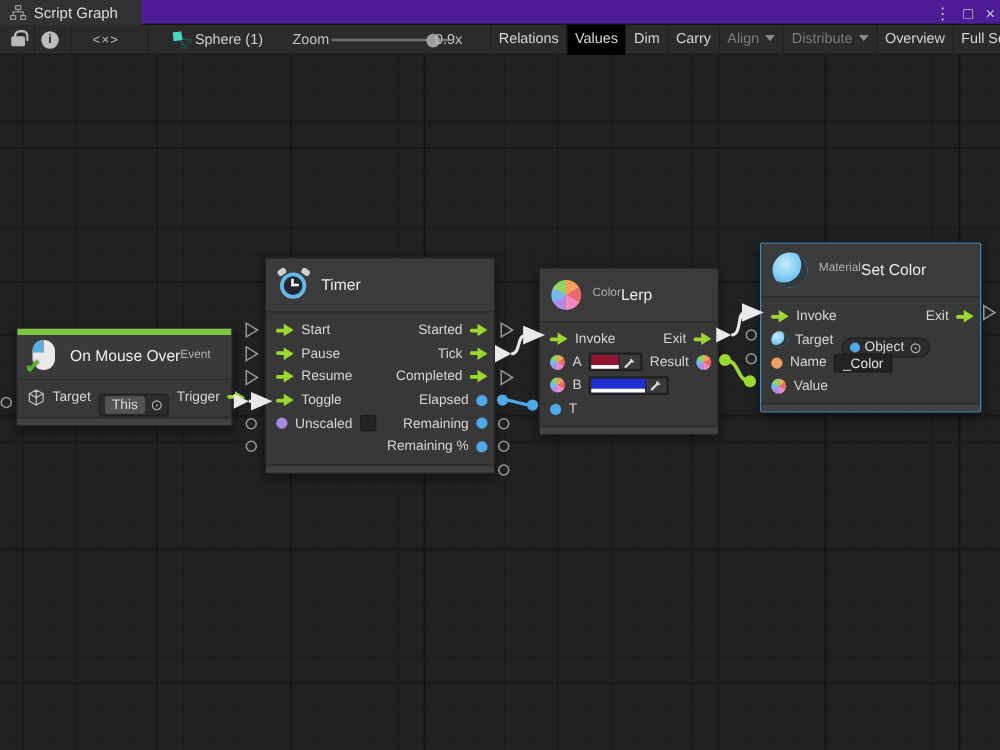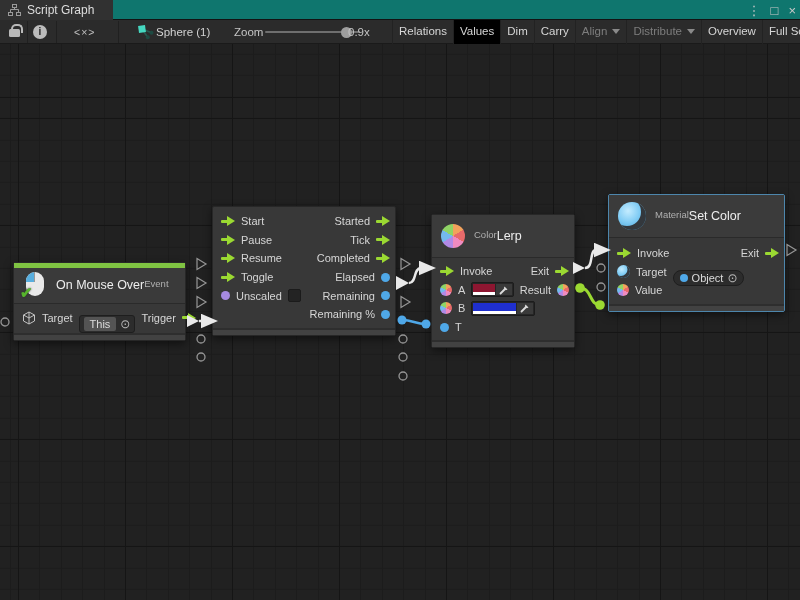--- a/index.html
+++ b/index.html
@@ -2,21 +2,21 @@
 <html><head>
 <meta charset="utf-8">
 <style>
   * { margin:0; padding:0; box-sizing:border-box; }
   html,body { width:800px; height:600px; overflow:hidden; background:#212121;
     font-family:"Liberation Sans", sans-serif; -webkit-font-smoothing:antialiased; }
   #app { position:relative; width:800px; height:600px; }
 
   
   .tabbar { position:absolute; left:0; top:0; width:800px; height:20px;
-    background:#0f766e; border-bottom:1px solid #131313; }
+    background:#4c1d95; border-bottom:1px solid #131313; }
   .tab { position:absolute; left:0; top:0; height:20px; width:113px;
     background:#313131; display:flex; align-items:center; gap:6px; padding:0 8px;
     color:#dedede; font-size:12px; }
   .win-controls { position:absolute; right:4px; top:0; height:20px;
     display:flex; align-items:center; gap:10px; color:#c9c9c9; font-size:13px; }
   .win-controls span { cursor:default; }
 
   
   .toolbar { position:absolute; left:0; top:20px; width:800px; height:24px;
     background:#2b2b2b; border-bottom:1px solid #1a1a1a; color:#cfcfcf; font-size:11.5px; }
@@ -213,20 +213,28 @@
       </span>
       <span class="out">
         <span class="port-label">Trigger</span>
         <span class="flow-arrow"></span>
       </span>
     </div>
     <div class="node-footer"></div>
   </div>
 
   <div class="node" style="left:212px; top:206px; width:184px;">
+    <div class="node-header h44">
+      <span class="clock-icon">
+        <span class="clock-bell-l"></span>
+          <span class="clock-bell-r"></span>
+        <span class="clock-face"></span>
+      </span>
+      <span class="node-title">Timer</span>
+    </div>
     <div class="rows">
       <div class="row">
         <span class="flow-arrow"></span>
         <span class="port-label">Start</span>
         <span class="out">
             <span class="port-label">Started</span>
           <span class="flow-arrow"></span>
           </span>
       </div>
       <div class="row">
@@ -347,20 +355,25 @@
       <div class="row">
         <span class="sphere-icon mini"></span>
         <span class="port-label">Target</span>
         <span class="field pill">
           <span class="dot blue" style="width:8px;height:8px;flex:0 0 8px;"></span>
           <span>Object</span>
           <span class="picker-glyph">⊙</span>
         </span>
       </div>
       <div class="row">
+        <span class="dot orange"></span>
+        <span class="port-label">Name</span>
+        <span class="mini-field" style="padding:0 6px;">_Color</span>
+      </div>
+      <div class="row">
         <span class="wheel"></span>
         <span class="port-label">Value</span>
       </div>
     </div>
     <div class="node-footer"></div>
   </div>
 
   <svg class="wire-layer" width="800" height="600" viewBox="0 0 800 600">
     <defs>
       <marker id="aw" markerWidth="8" markerHeight="8" refX="1" refY="3" orient="auto">

